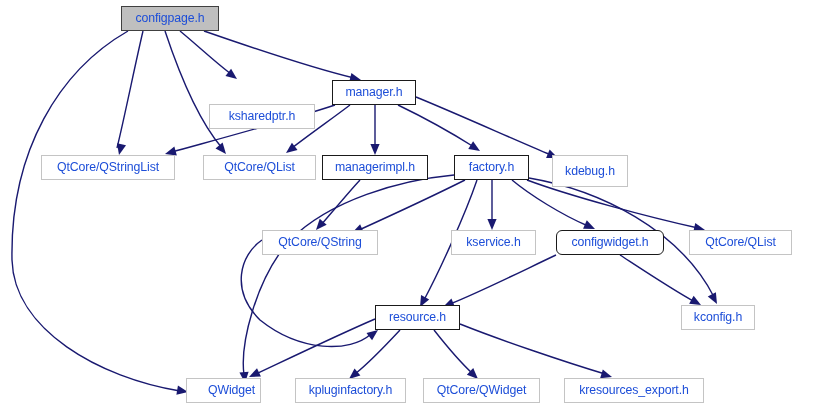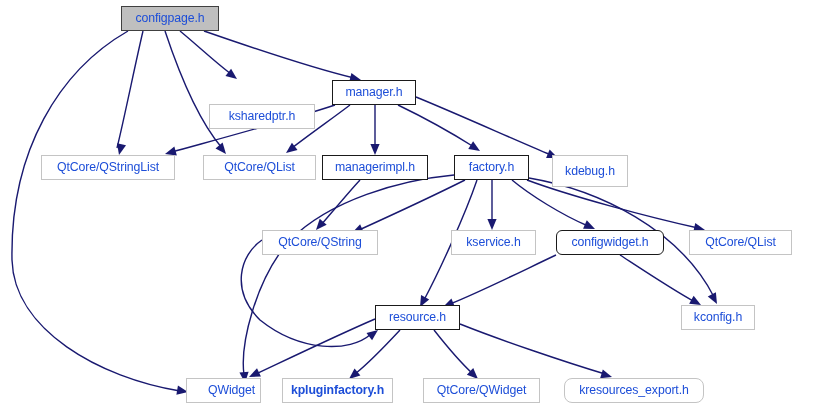--- a/index.html
+++ b/index.html
@@ -148,24 +148,24 @@
       </div>
       <div class="node bold-border" style="left: 375px; top: 305px; width: 85px; height: 25px;">
         <span class="node-label">resource.h</span>
       </div>
       <div class="node" style="left: 681px; top: 305px; width: 74px; height: 25px;">
         <span class="node-label">kconfig.h</span>
       </div>
       <div class="node" style="left: 186px; top: 378px; width: 75px; height: 25px; padding-left: 16px;">
         <span class="node-label">QWidget</span>
       </div>
-      <div class="node" style="left: 282px; top: 378px; width: 111px; height: 25px; font-weight: bold;">
+      <div class="node" style="left: 295px; top: 378px; width: 111px; height: 25px;">
         <span class="node-label">kpluginfactory.h</span>
       </div>
       <div class="node" style="left: 423px; top: 378px; width: 117px; height: 25px;">
         <span class="node-label">QtCore/QWidget</span>
       </div>
-      <div class="node" style="left: 564px; top: 378px; width: 140px; height: 25px; border-radius: 8px;">
+      <div class="node" style="left: 564px; top: 378px; width: 140px; height: 25px;">
         <span class="node-label">kresources_export.h</span>
       </div>
     </div>
 
 </div>
 
 </body></html>

